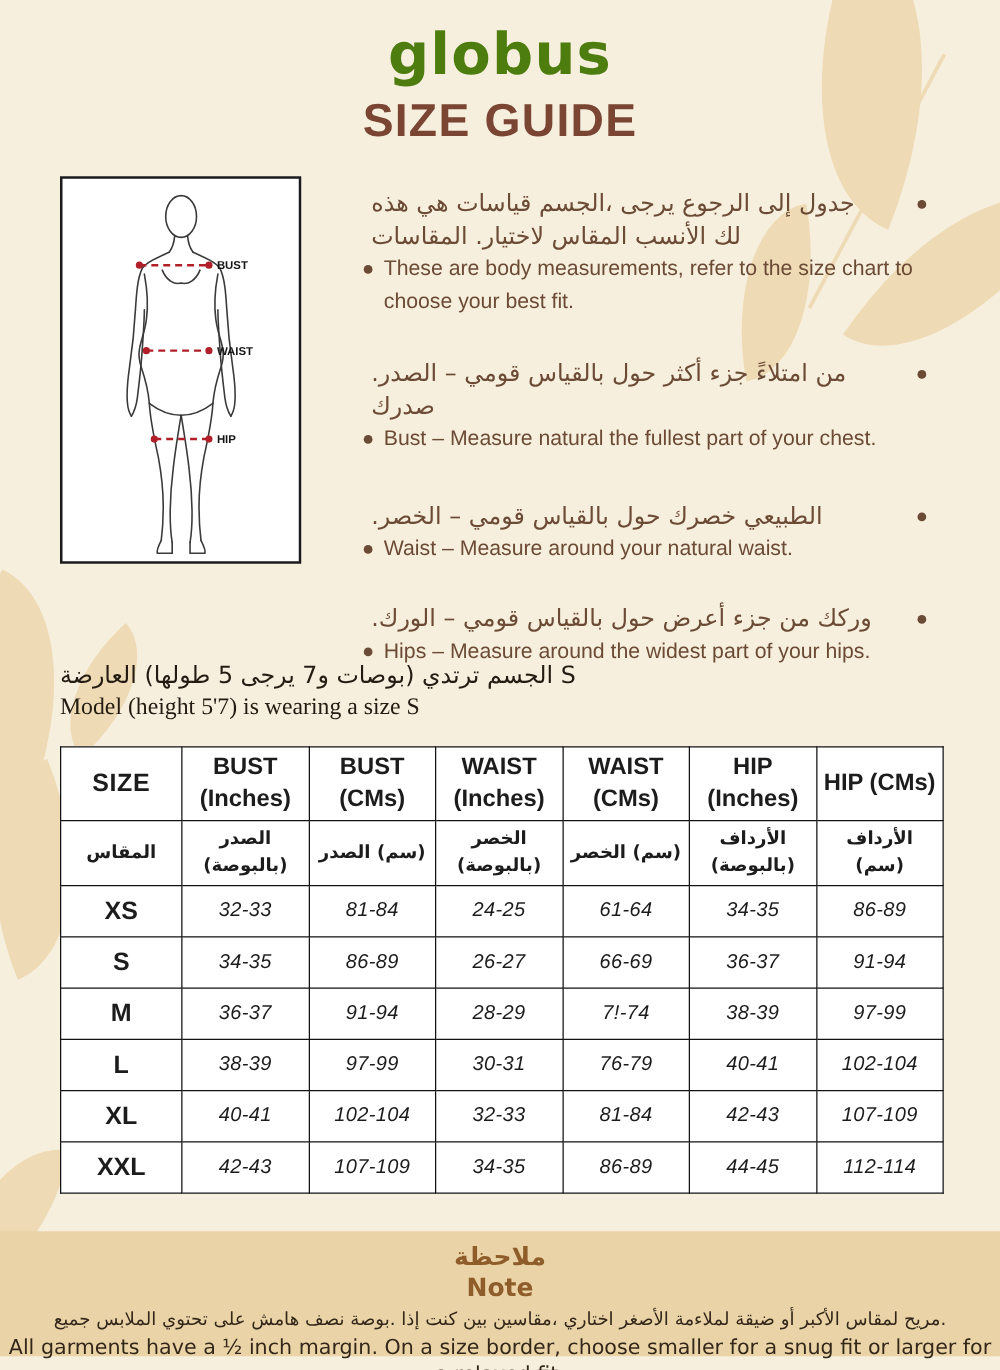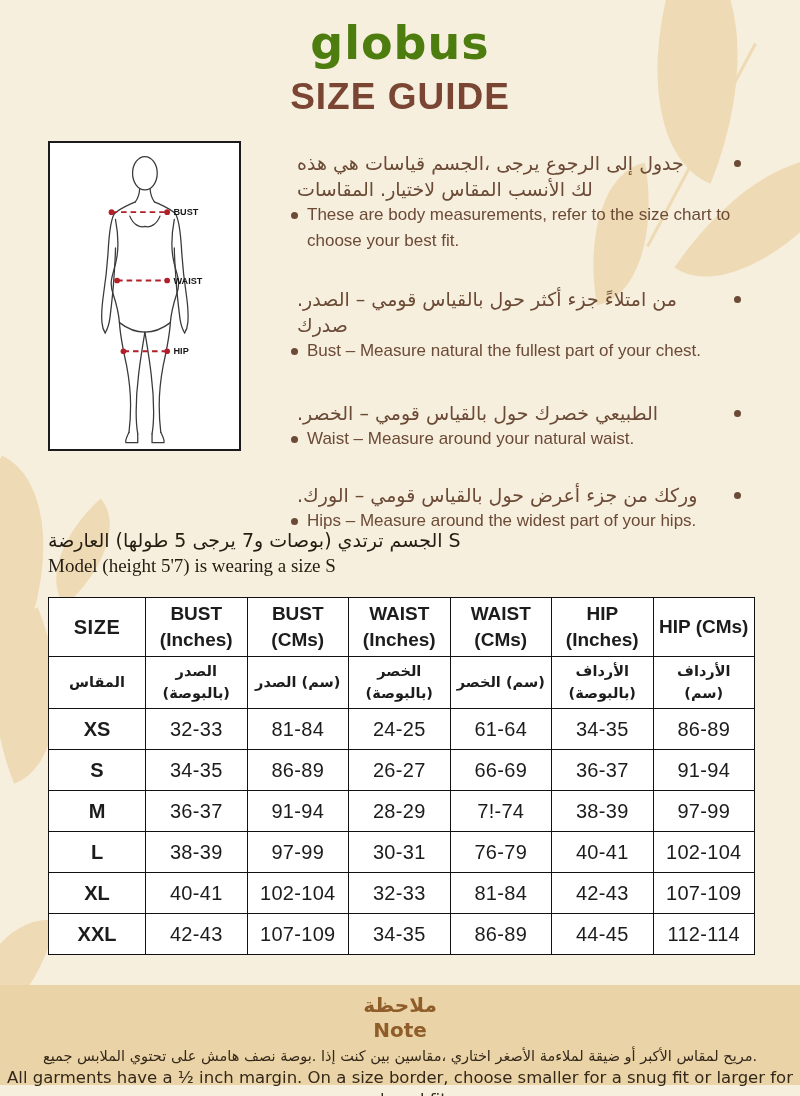--- a/index.html
+++ b/index.html
@@ -45,21 +45,21 @@
               table-layout:fixed;background:#ffffff;border:1px solid #f97316;z-index:1;}
   .size-table th,.size-table td{border:1.6px solid #121212;text-align:center;vertical-align:middle;
               background:#ffffff;color:var(--ink);padding:0 2px;}
   tr.row-h-en{height:59px;}
   tr.row-h-ar{height:52px;}
   #size-rows tr{height:41px;}
   .h-en{font-size:19px;font-weight:bold;line-height:1.35;color:#131313;}
   .h-size{font-size:20px;letter-spacing:.5px;}
   .h-ar{font-family:"DejaVu Sans",sans-serif;font-size:14.5px;font-weight:bold;line-height:1.45;direction:ltr;}
   .c-size{font-size:20px;font-weight:bold;color:#131313;}
-  .c-val{font-size:20px;font-weight:normal;letter-spacing:.3px;}
+  .c-val{font-size:16px;font-weight:normal;letter-spacing:.3px;font-style:italic;}
   
   .note-band{position:absolute;left:0;top:985px;width:800px;height:100px;background:var(--band);
              text-align:center;z-index:2;}
   .note-title-ar{font-family:"DejaVu Sans",sans-serif;font-size:20px;font-weight:bold;
                  color:var(--note-brown);margin-top:7px;line-height:26px;direction:ltr;}
   .note-title-en{font-family:"DejaVu Sans",sans-serif;font-size:20px;font-weight:bold;
                  color:var(--note-brown);line-height:25px;}
   .note-body-ar{font-family:"DejaVu Sans",sans-serif;font-size:14.5px;color:#33271a;line-height:22px;
                 margin-top:2px;direction:ltr;}
   .note-body-en{font-family:"DejaVu Sans",sans-serif;font-size:16.5px;color:#33271a;line-height:22px;}

